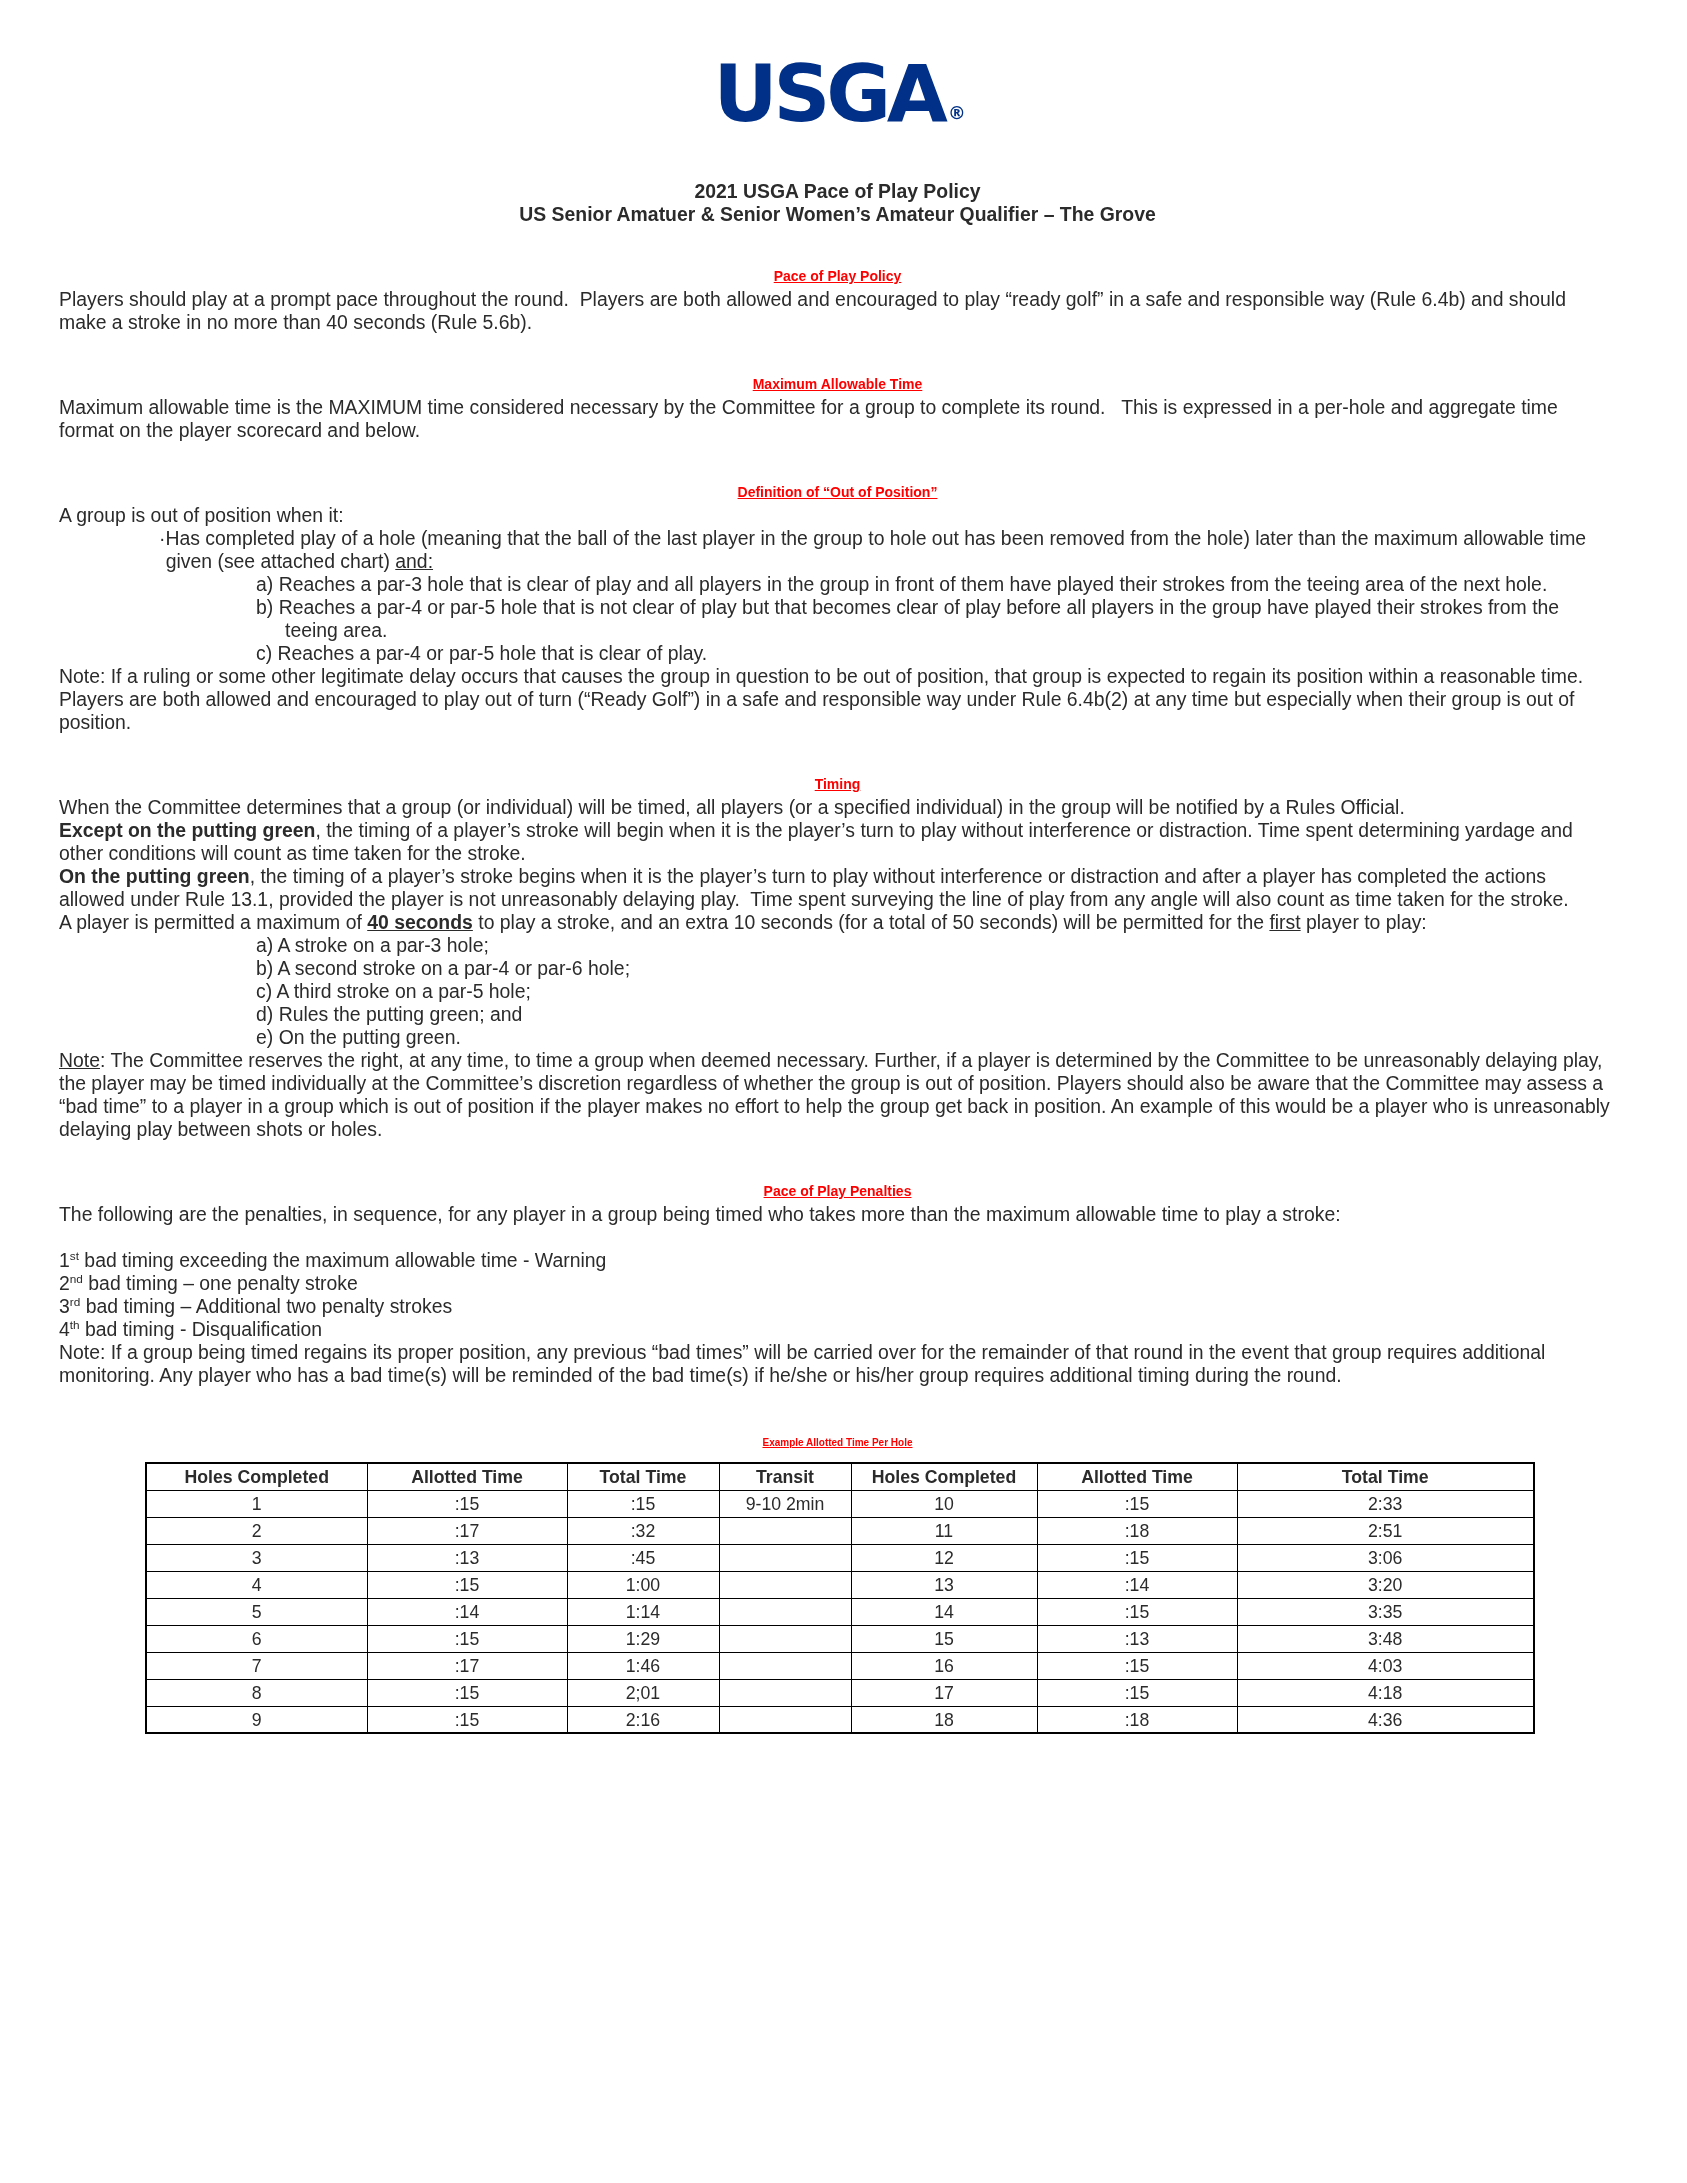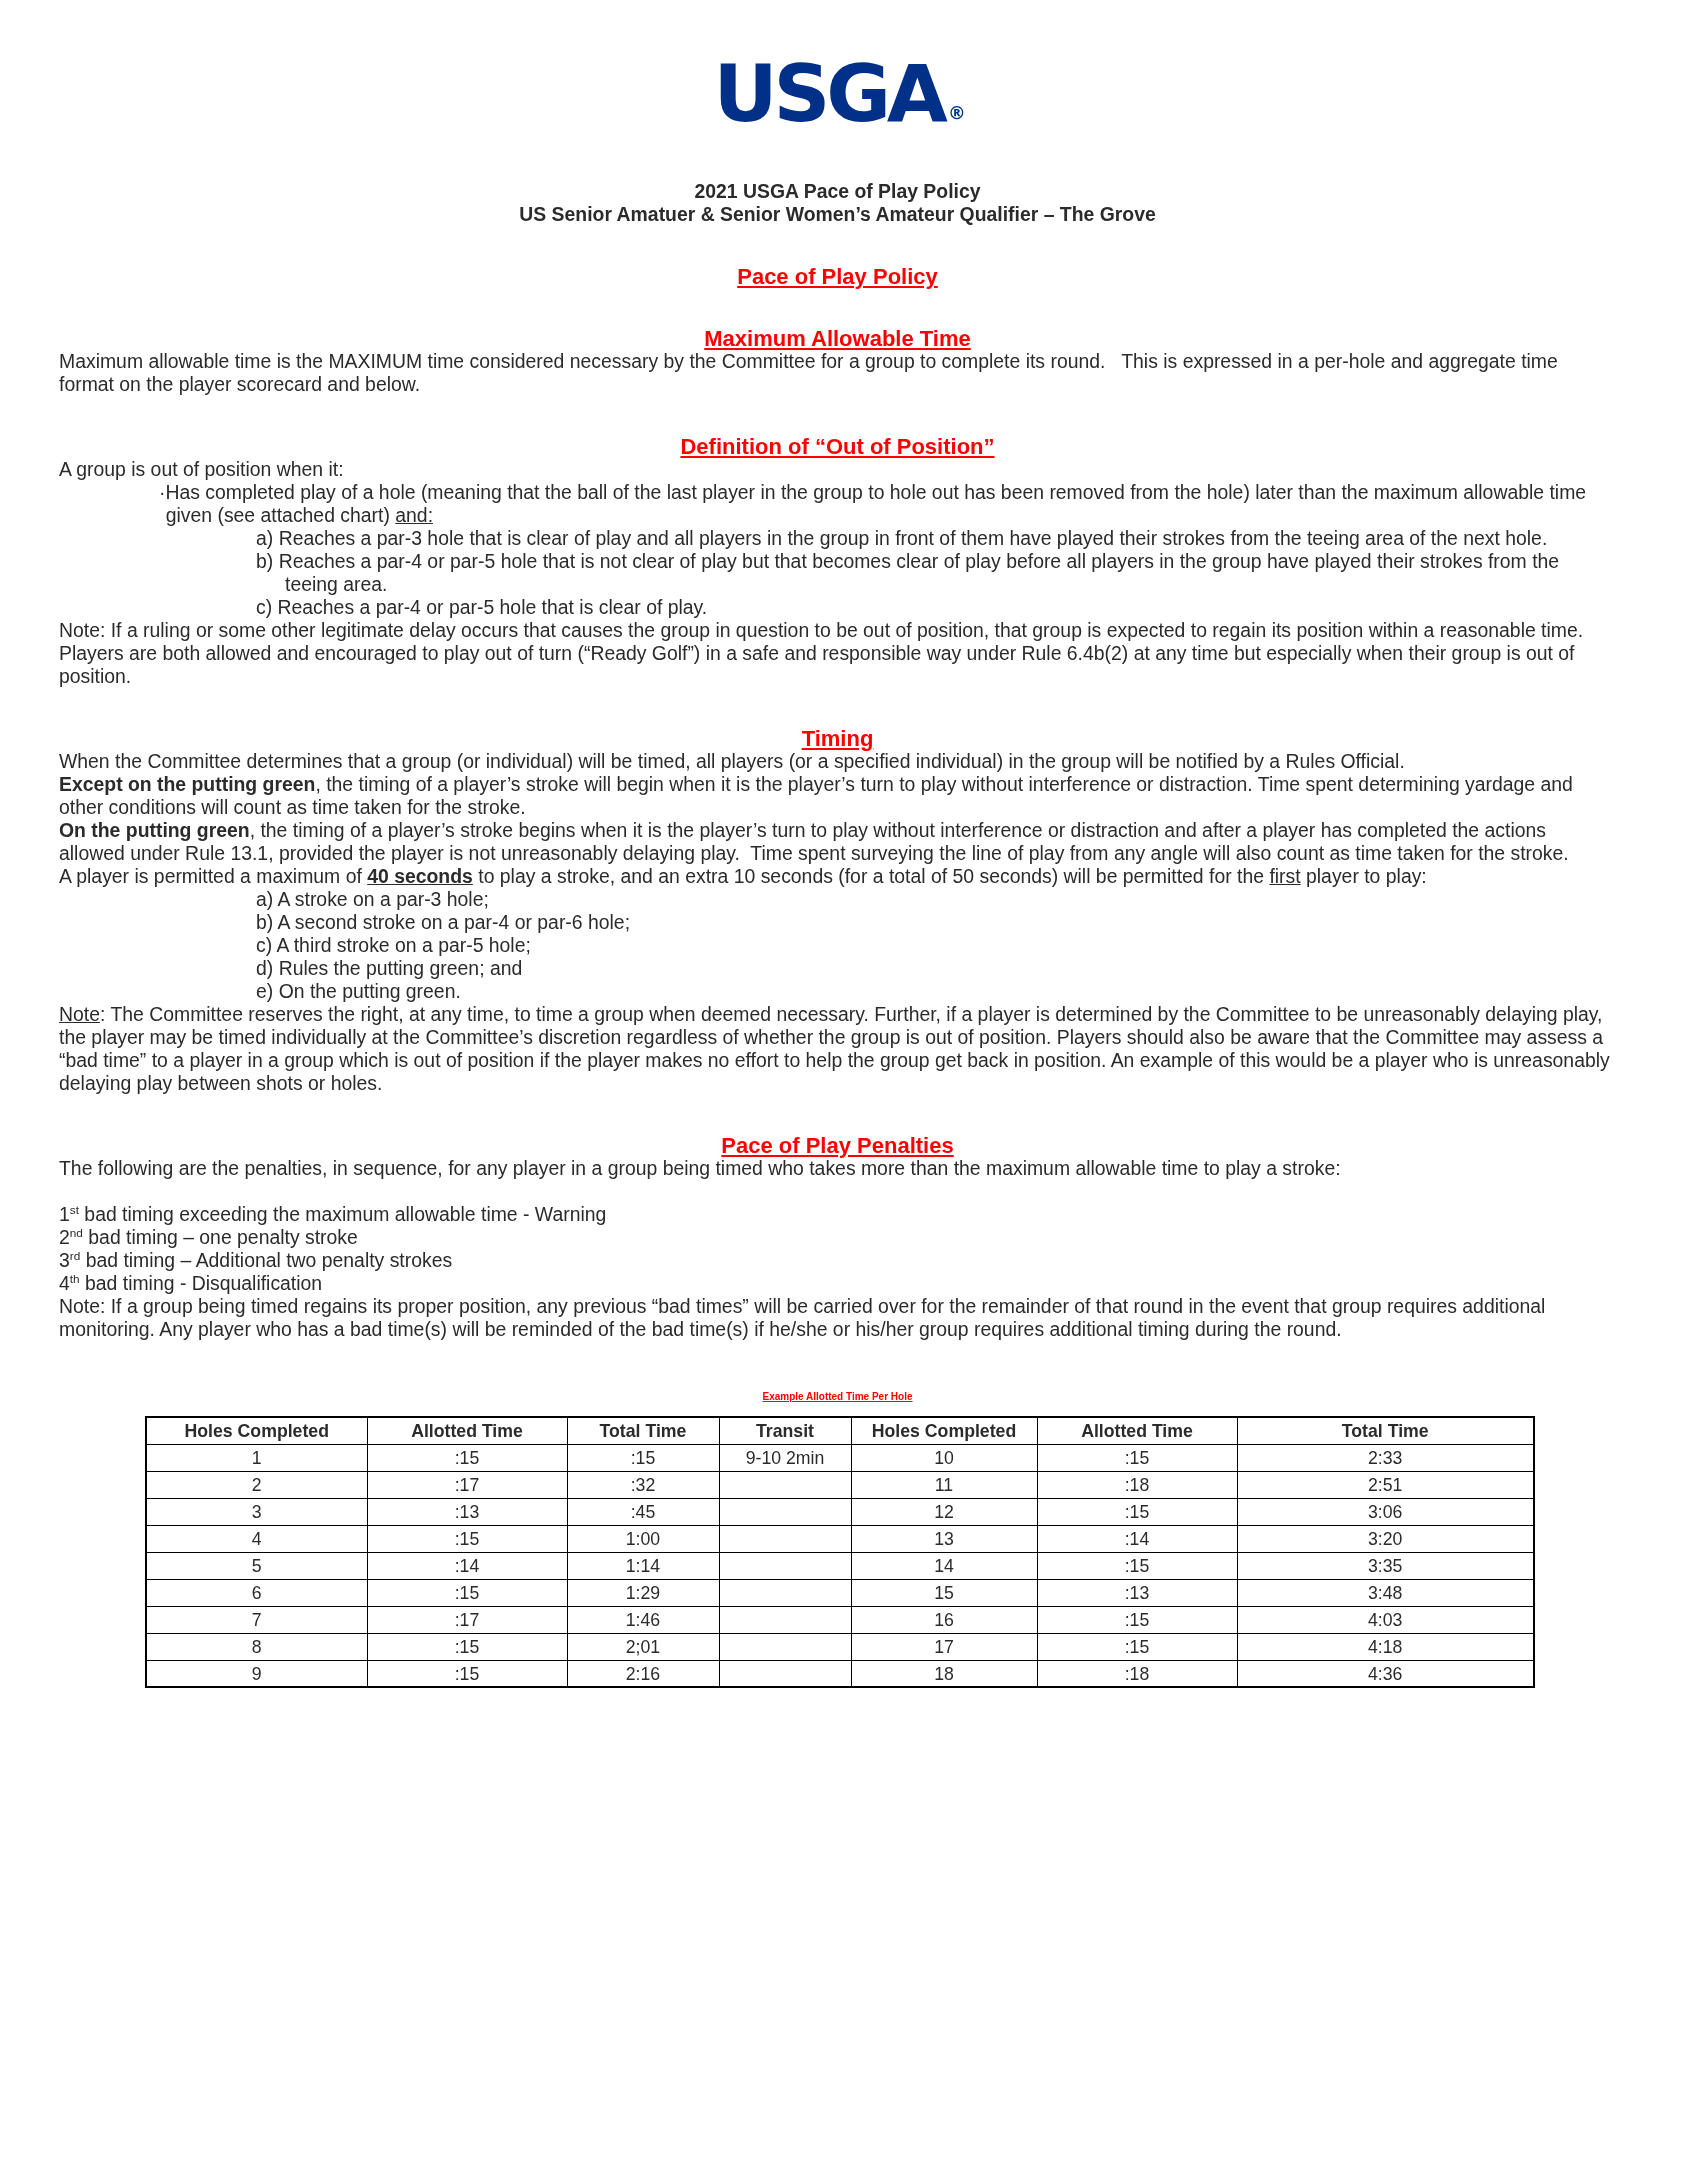--- a/index.html
+++ b/index.html
@@ -26,21 +26,21 @@
     letter-spacing:-4.2px;
     margin-bottom:29px;
   }
   .logo-reg{
     font-size:17.7px;letter-spacing:0;
     position:relative;bottom:2.5px;left:4.2px;
   }
   .doc-title{font-weight:bold;line-height:23px;}
   .sec-heading{
     margin:39px 0 0;
-    font-size:22px;line-height:23px;
+    font-size:14px;line-height:23px;
     font-weight:bold;color:var(--heading-red);
     text-decoration:underline;text-align:center;
   }
   p.body{margin:0;white-space:pre-wrap;}
   .line{margin:0;white-space:pre-wrap;}
   .mt{margin-top:23px;}
   .indent-1{margin-left:100px;padding-left:6.7px;text-indent:-6.7px;}
   .indent-2{margin-left:197px;padding-left:29px;text-indent:-29px;}
   .indent-2-flat{margin-left:197px;}
   .bold{font-weight:bold;}
@@ -73,20 +73,21 @@
 
 <div class="page">
 
   <header class="doc-header">
     <div class="logo"><span>USGA</span><span class="logo-reg">®</span></div>
     <div class="doc-title">2021 USGA Pace of Play Policy</div>
     <div class="doc-title">US Senior Amatuer &amp; Senior Women’s Amateur Qualifier – The Grove</div>
   </header>
 
   <h2 class="sec-heading">Pace of Play Policy</h2>
+  <p class="body">Players should play at a prompt pace throughout the round.  Players are both allowed and encouraged to play “ready golf” in a safe and responsible way (Rule 6.4b) and should make a stroke in no more than 40 seconds (Rule 5.6b).</p>
 
   <h2 class="sec-heading">Maximum Allowable Time</h2>
   <p class="body">Maximum allowable time is the MAXIMUM time considered necessary by the Committee for a group to complete its round.   This is expressed in a per-hole and aggregate time format on the player scorecard and below.</p>
 
   <h2 class="sec-heading">Definition of “Out of Position”</h2>
   <p class="body">A group is out of position when it:</p>
   <div class="line indent-1"><span>·Has completed play of a hole (meaning that the ball of the last player in the group to hole out has been removed from the hole) later than the maximum allowable time given (see attached chart) </span><span class="underline">and:</span></div>
   <div class="line indent-2">a) Reaches a par-3 hole that is clear of play and all players in the group in front of them have played their strokes from the teeing area of the next hole.</div>
   <div class="line indent-2">b) Reaches a par-4 or par-5 hole that is not clear of play but that becomes clear of play before all players in the group have played their strokes from the teeing area.</div>
   <div class="line indent-2">c) Reaches a par-4 or par-5 hole that is clear of play.</div>

